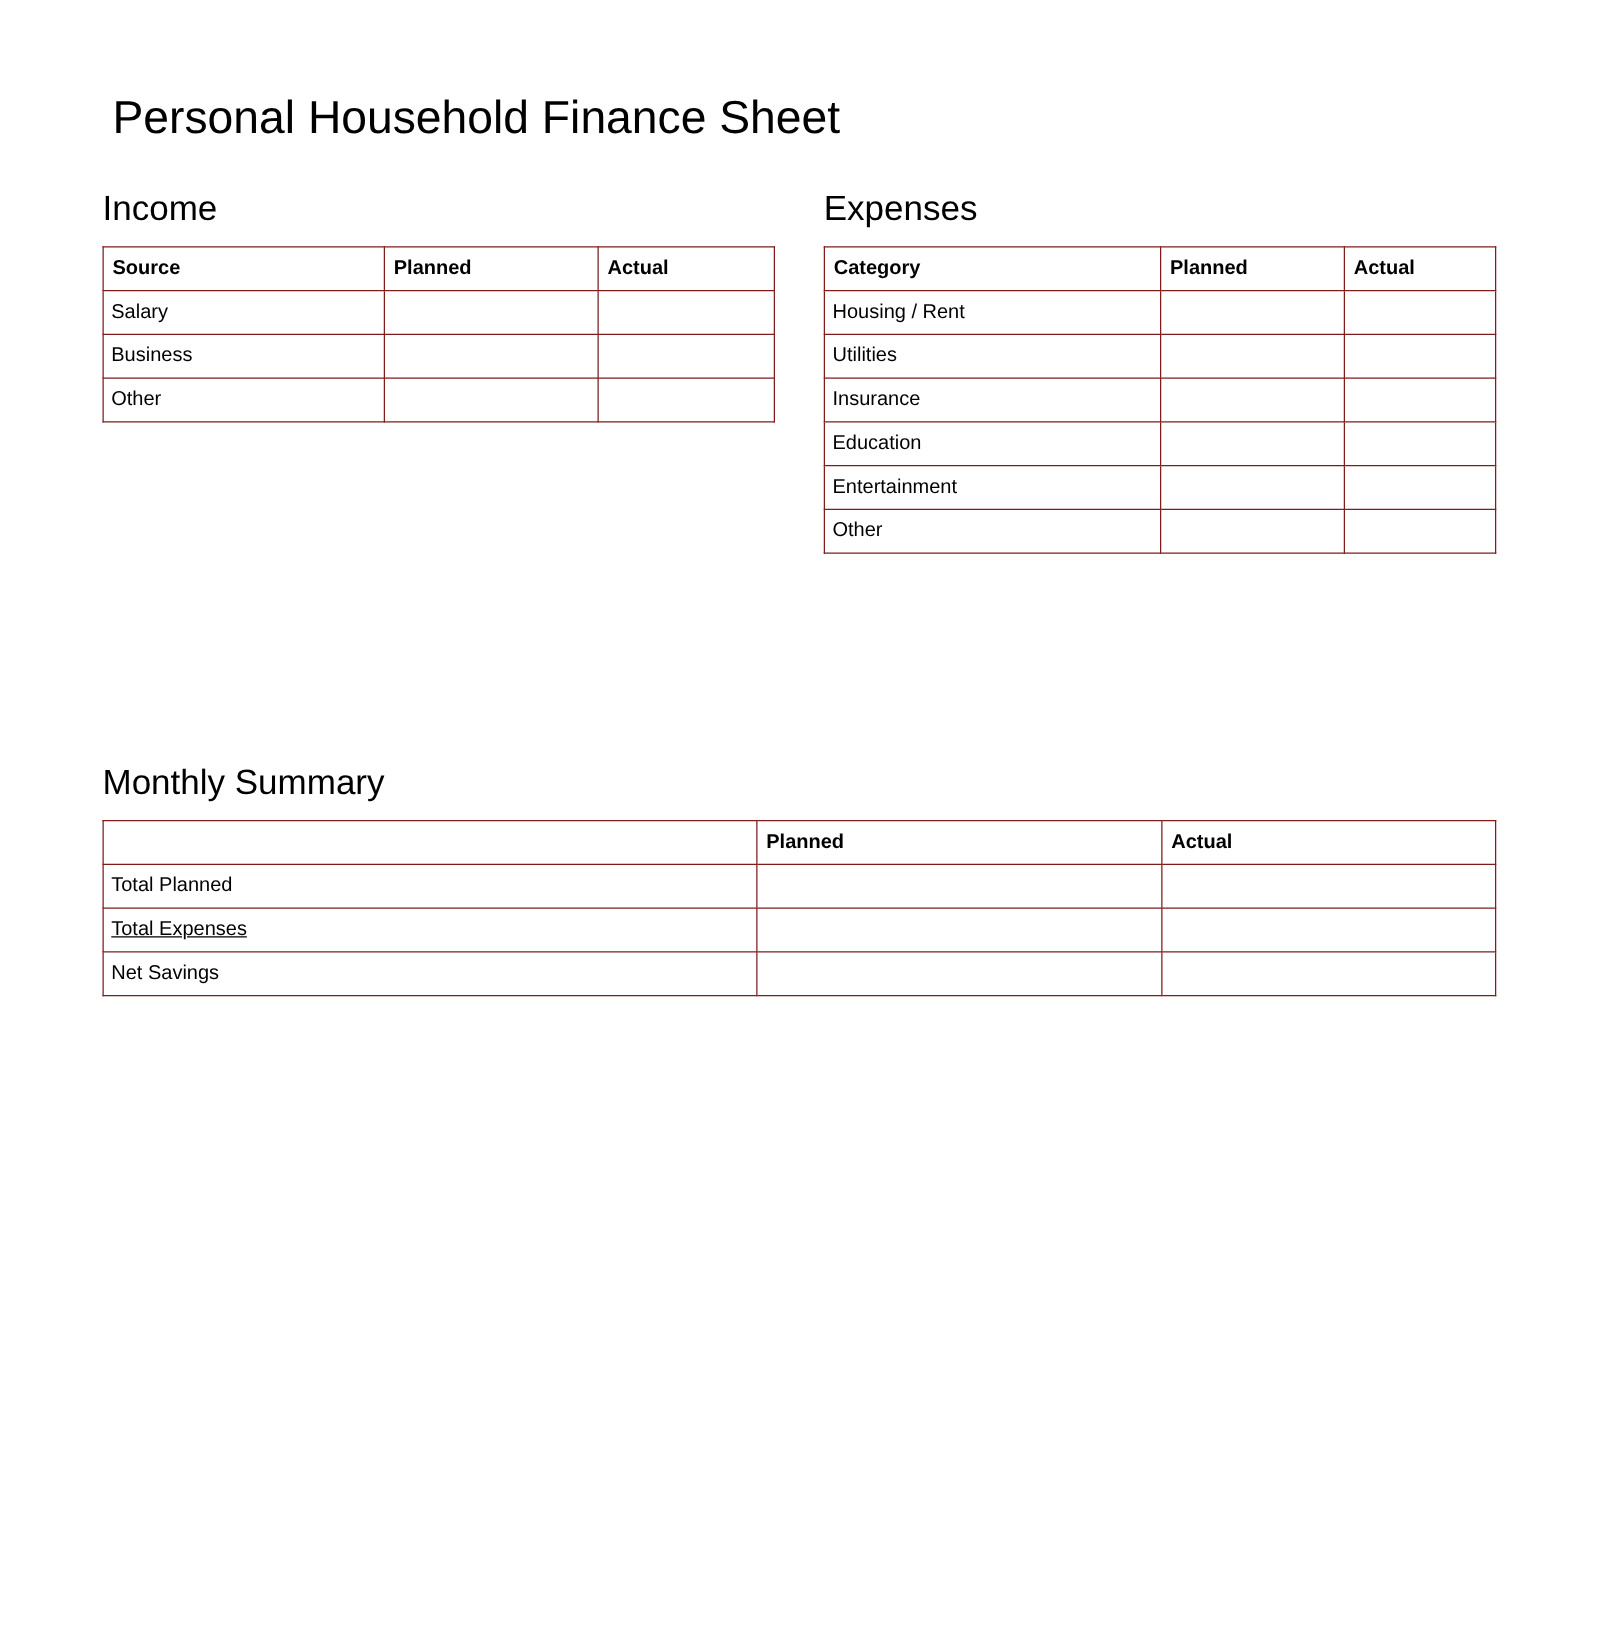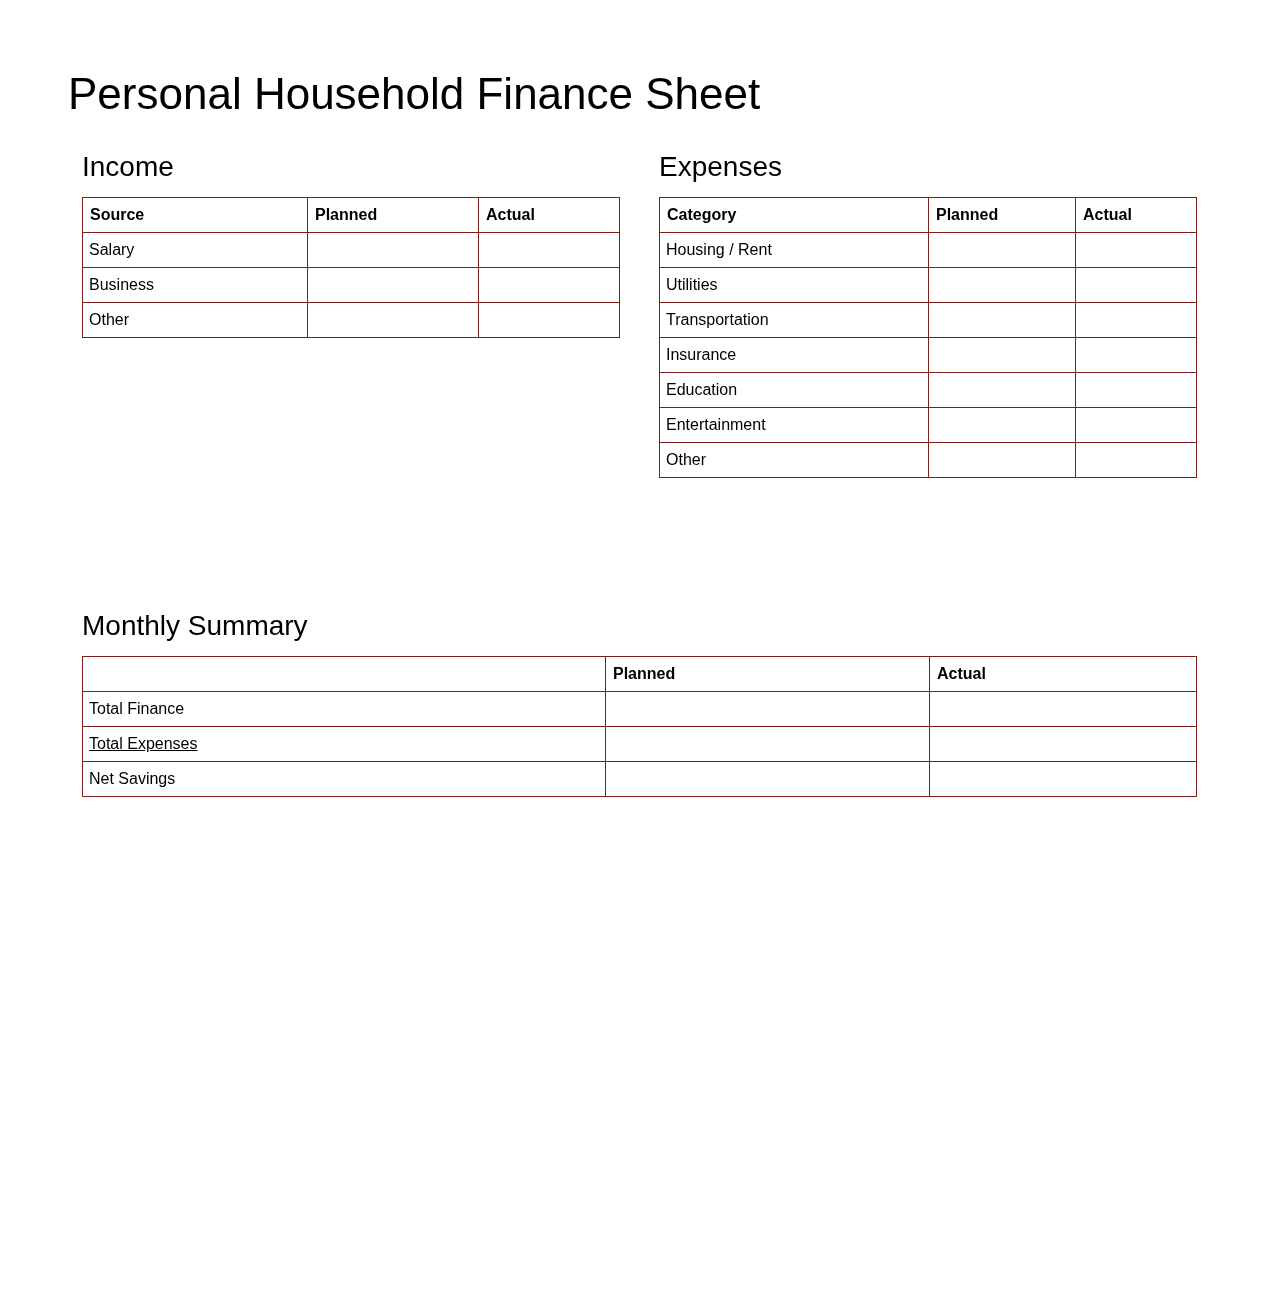--- a/index.html
+++ b/index.html
@@ -1,22 +1,22 @@
 <!DOCTYPE html>
 <html><head>
 <meta charset="utf-8">
 <style>
   html, body { margin: 0; padding: 0; background: #ffffff; }
   body {
     width: 1278px; height: 1300px; position: relative;
     font-family: "Liberation Sans", sans-serif; color: #000;
   }
   .page-title {
-    position: absolute; left: 68px; top: 74px; margin: 0;
-    font-size: 44px; font-weight: normal; line-height: 40px;
+    position: absolute; left: 90px; top: 74px; margin: 0;
+    font-size: 37px; font-weight: normal; line-height: 40px;
   }
   .section-title {
     position: absolute; margin: 0; font-size: 28px; font-weight: normal; line-height: 30px;
   }
   table {
     position: absolute; border-collapse: collapse; table-layout: fixed;
     font-size: 16px;
   }
   th, td {
     border: 1px solid #7f1d1d; height: 34px; padding: 0 6px; text-align: left;
@@ -82,25 +82,20 @@
       <td>Housing / Rent</td>
       <td class="cell-input"></td>
       <td class="cell-input"></td>
     </tr>
     <tr style="height:35px;">
       <td>Utilities</td>
       <td class="cell-input"></td>
       <td class="cell-input"></td>
     </tr>
     <tr style="height:35px;">
-      <td>Transportation</td>
-      <td class="cell-input"></td>
-      <td class="cell-input"></td>
-    </tr>
-    <tr style="height:35px;">
       <td>Insurance</td>
       <td class="cell-input"></td>
       <td class="cell-input"></td>
     </tr>
     <tr style="height:35px;">
       <td>Education</td>
       <td class="cell-input"></td>
       <td class="cell-input"></td>
     </tr>
     <tr style="height:35px;">
@@ -125,21 +120,21 @@
     </colgroup>
   <thead>
     <tr style="height:35px;">
       <th></th>
       <th>Planned</th>
       <th>Actual</th>
     </tr>
   </thead>
   <tbody>
     <tr style="height:35px;">
-      <td>Total Finance</td>
+      <td>Total Planned</td>
       <td class="cell-input"></td>
       <td class="cell-input"></td>
     </tr>
     <tr style="height:35px;text-decoration:underline;">
       <td>Total Expenses</td>
       <td class="cell-input"></td>
       <td class="cell-input"></td>
     </tr>
     <tr style="height:35px;">
       <td>Net Savings</td>

